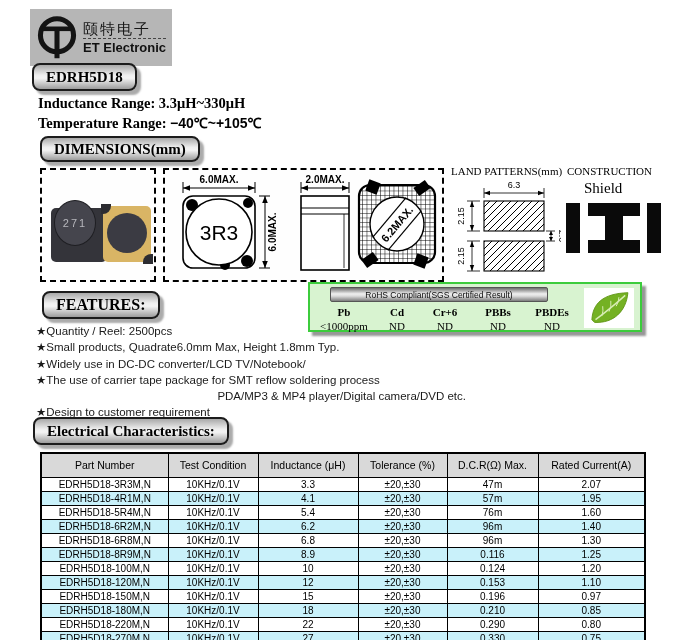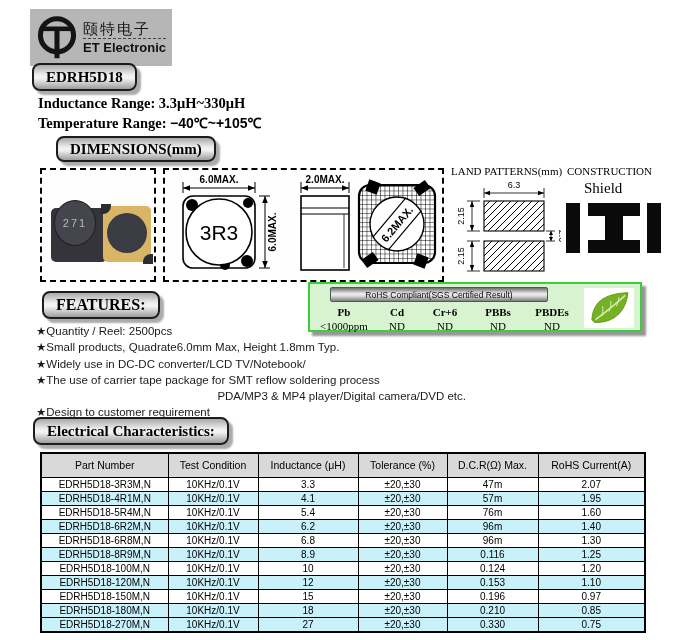--- a/index.html
+++ b/index.html
@@ -23,21 +23,21 @@
     box-shadow:4px 5px 3px #a9a9a9;
     display:flex; align-items:center; justify-content:center;
     font-size:17px; font-weight:bold; }
 
   .badge { position:absolute; border:2px solid #1c1c1c; border-radius:8px;
     background:linear-gradient(180deg,#a9a9a9 0%,#eeeeee 42%,#f3f3f3 55%,#9d9d9d 100%);
     box-shadow:4px 4px 2px #ababab;
     display:flex; align-items:center; padding:0 12px;
     font-family:"Liberation Serif","DejaVu Serif",serif; font-weight:bold; }
   .part-badge       { left:32px;  top:63px;  height:28px; font-size:15px; }
-  .dimensions-badge { left:56px;  top:136px; height:26px; font-size:15px; }
+  .dimensions-badge { left:40px;  top:136px; height:26px; font-size:15px; }
   .features-badge   { left:42px;  top:291px; height:28px; font-size:16px; }
   .electrical-badge { left:33px;  top:417px; height:28px; font-size:15px; }
 
   .range-line { position:absolute; left:38px; font-family:"Liberation Serif","DejaVu Serif",serif;
     font-weight:bold; font-size:14.5px; }
   .range-line .val-sans { font-family:"Liberation Sans",sans-serif; font-size:14px; }
   #inductance-line { top:95px; }
   #temperature-line { top:113px; }
 
   
@@ -317,21 +317,21 @@
         <col>
         <col>
       </colgroup>
     <tbody>
         <tr>
           <th>Part Number</th>
           <th>Test Condition</th>
           <th>Inductance  (μH)</th>
           <th>Tolerance  (%)</th>
           <th>D.C.R(Ω) Max.</th>
-          <th>RoHS Current(A)</th>
+          <th>Rated Current(A)</th>
         </tr>
         <tr>
           <td>EDRH5D18-3R3M,N</td>
           <td>10KHz/0.1V</td>
           <td>3.3</td>
           <td>±20,±30</td>
           <td>47m</td>
           <td>2.07</td>
         </tr>
         <tr class="alt">
@@ -399,20 +399,28 @@
           <td>0.97</td>
         </tr>
         <tr class="alt">
           <td>EDRH5D18-180M,N</td>
           <td>10KHz/0.1V</td>
           <td>18</td>
           <td>±20,±30</td>
           <td>0.210</td>
           <td>0.85</td>
         </tr>
+        <tr>
+          <td>EDRH5D18-220M,N</td>
+          <td>10KHz/0.1V</td>
+          <td>22</td>
+          <td>±20,±30</td>
+          <td>0.290</td>
+          <td>0.80</td>
+        </tr>
         <tr class="alt">
           <td>EDRH5D18-270M,N</td>
           <td>10KHz/0.1V</td>
           <td>27</td>
           <td>±20,±30</td>
           <td>0.330</td>
           <td>0.75</td>
         </tr>
       </tbody>
   </table>

